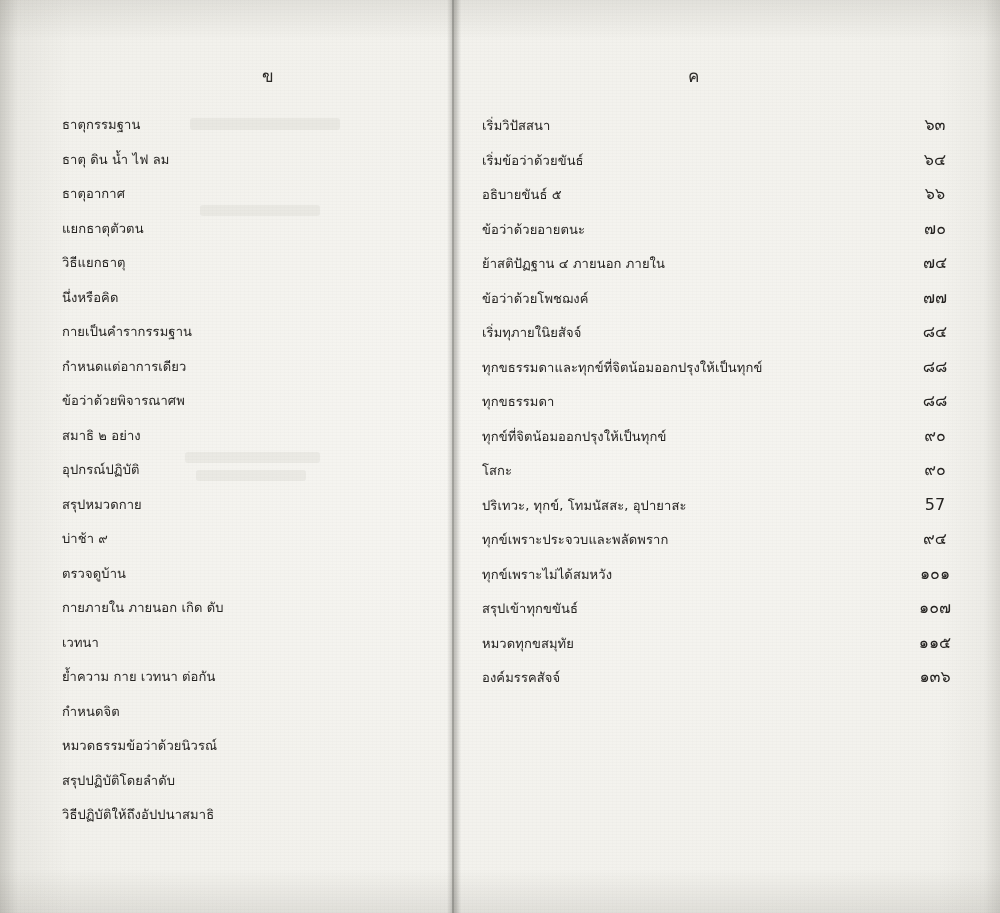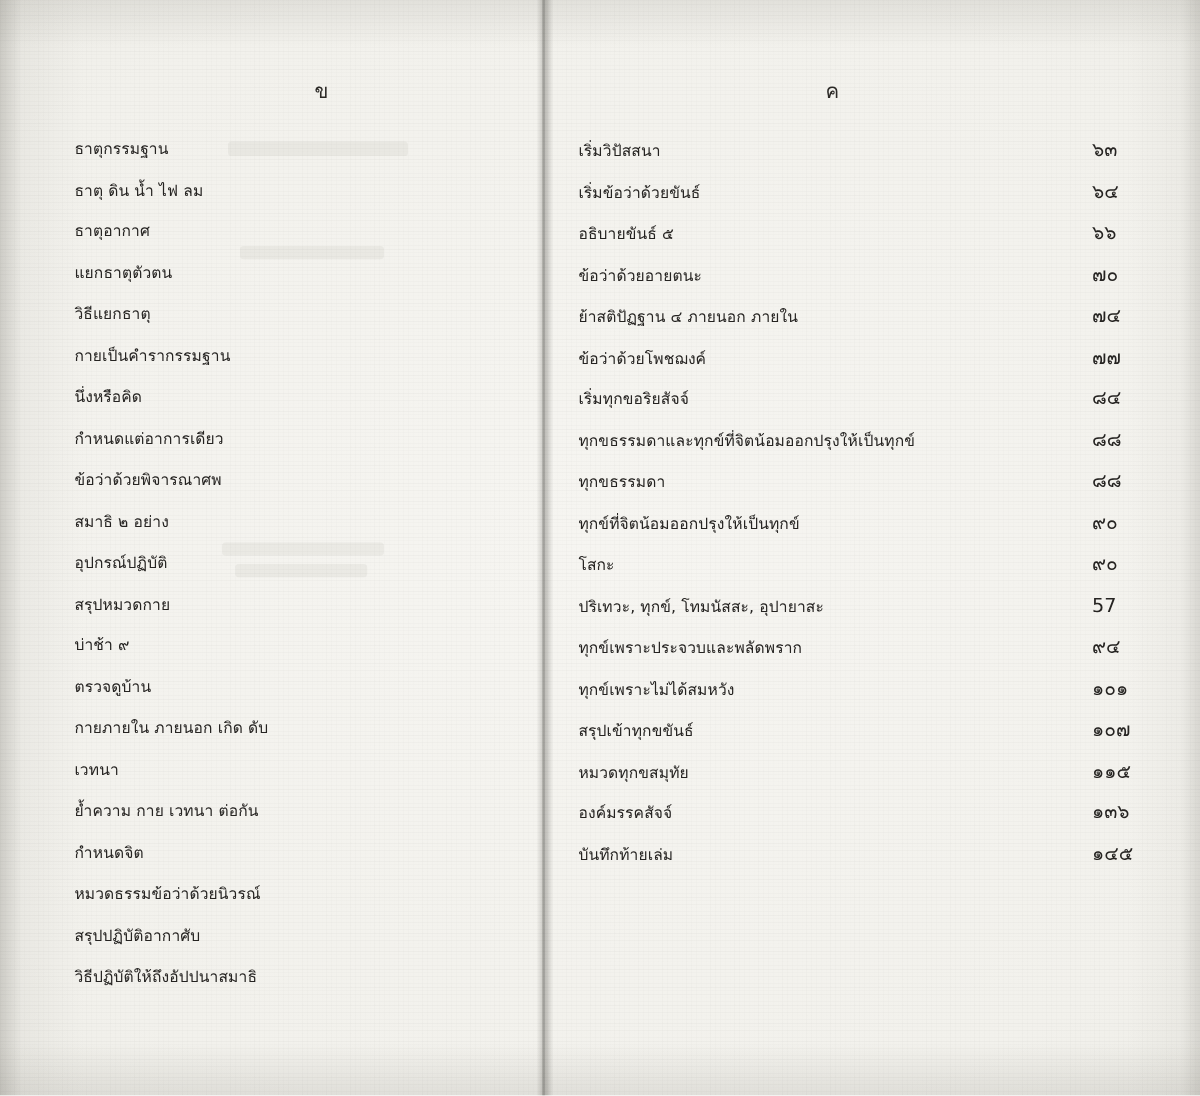--- a/index.html
+++ b/index.html
@@ -95,21 +95,21 @@
     letter-spacing: 0.1px;
   }
   .entry .page-num {
     font-size: 16px;
     color: #262422;
     padding-left: 14px;
     min-width: 44px;
     text-align: left;
   }
   .toc-right .entry .page-num {
-    text-align: left;
+    text-align: center;
     min-width: 50px;
   }
   .toc-right .entry .title { max-width: 400px; overflow: hidden; text-overflow: clip; }
 
   
   .bleed {
     position: absolute;
     border-radius: 3px;
     background: rgba(150,148,140,0.10);
     pointer-events: none;
@@ -157,28 +157,28 @@
       </div>
       <div class="entry">
         <span class="title">แยกธาตุตัวตน</span>
         <span class="page-num"></span>
       </div>
       <div class="entry">
         <span class="title">วิธีแยกธาตุ</span>
         <span class="page-num"></span>
       </div>
       <div class="entry">
+        <span class="title">นึ่งหรือคิด</span>
+        <span class="page-num"></span>
+      </div>
+      <div class="entry">
         <span class="title">กายเป็นคำรากรรมฐาน</span>
         <span class="page-num"></span>
       </div>
       <div class="entry">
-        <span class="title">นึ่งหรือคิด</span>
-        <span class="page-num"></span>
-      </div>
-      <div class="entry">
         <span class="title">กำหนดแต่อาการเดียว</span>
         <span class="page-num"></span>
       </div>
       <div class="entry">
         <span class="title">ข้อว่าด้วยพิจารณาศพ</span>
         <span class="page-num"></span>
       </div>
       <div class="entry">
         <span class="title">สมาธิ ๒ อย่าง</span>
         <span class="page-num"></span>
@@ -213,21 +213,21 @@
       </div>
       <div class="entry">
         <span class="title">กำหนดจิต</span>
         <span class="page-num"></span>
       </div>
       <div class="entry">
         <span class="title">หมวดธรรมข้อว่าด้วยนิวรณ์</span>
         <span class="page-num"></span>
       </div>
       <div class="entry">
-        <span class="title">สรุปปฏิบัติอากาศับ</span>
+        <span class="title">สรุปปฏิบัติโดยลำดับ</span>
         <span class="page-num"></span>
       </div>
       <div class="entry">
         <span class="title">วิธีปฏิบัติให้ถึงอัปปนาสมาธิ</span>
         <span class="page-num"></span>
       </div>
     </div>
   </div>
 
   <div class="gutter"></div>
@@ -254,21 +254,21 @@
       </div>
       <div class="entry">
         <span class="title">ย้าสติปัฏฐาน ๔ ภายนอก ภายใน</span>
         <span class="page-num">๗๔</span>
       </div>
       <div class="entry">
         <span class="title">ข้อว่าด้วยโพชฌงค์</span>
         <span class="page-num">๗๗</span>
       </div>
       <div class="entry">
-        <span class="title">เริ่มทุกขอริยสัจจ์</span>
+        <span class="title">เริ่มทุภายในิยสัจจ์</span>
         <span class="page-num">๘๔</span>
       </div>
       <div class="entry">
         <span class="title">ทุกขธรรมดาและทุกข์ที่จิตน้อมออกปรุงให้เป็นทุกข์</span>
         <span class="page-num">๘๘</span>
       </div>
       <div class="entry">
         <span class="title">ทุกขธรรมดา</span>
         <span class="page-num">๘๘</span>
       </div>
@@ -297,21 +297,17 @@
         <span class="page-num">๑๐๗</span>
       </div>
       <div class="entry">
         <span class="title">หมวดทุกขสมุทัย</span>
         <span class="page-num">๑๑๕</span>
       </div>
       <div class="entry">
         <span class="title">องค์มรรคสัจจ์</span>
         <span class="page-num">๑๓๖</span>
       </div>
-      <div class="entry">
-        <span class="title">บันทึกท้ายเล่ม</span>
-        <span class="page-num">๑๔๕</span>
-      </div>
     </div>
   </div>
 
   <div id="grain"></div>
 </div>
 
 </body></html>

